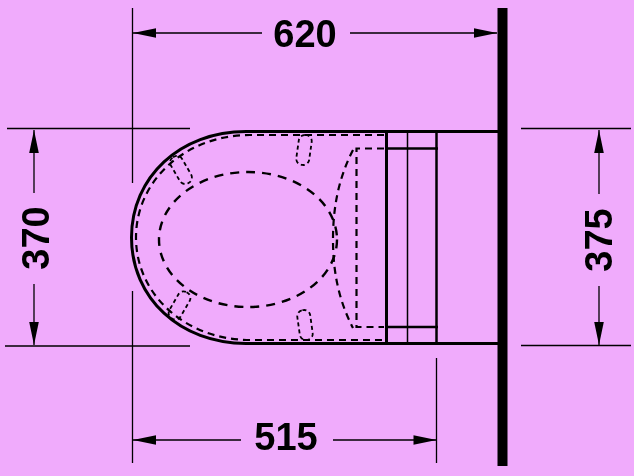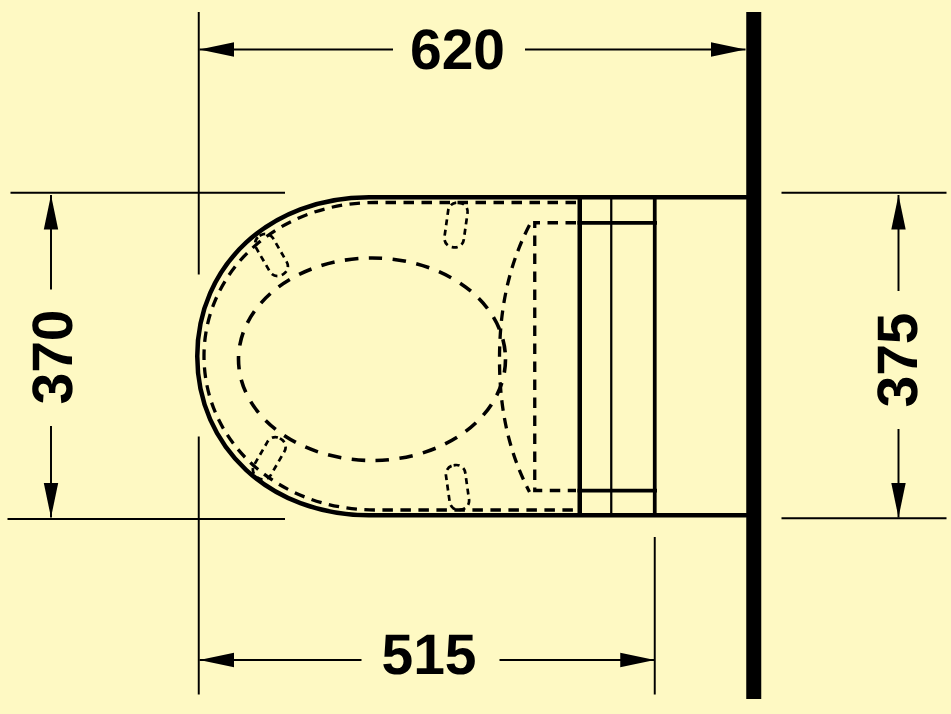--- a/index.html
+++ b/index.html
@@ -4,21 +4,21 @@
 <style>
   html, body {
     margin: 0;
     padding: 0;
     background: #ffffff;
   }
   .canvas {
     position: relative;
     width: 634px;
     height: 476px;
-    background: #fef9c3;
+    background: #f0abfc;
     overflow: hidden;
   }
   svg { display: block; }
   .dim-text {
     font-family: "Liberation Sans", sans-serif;
     font-size: 38px;
     font-weight: bold;
     fill: #000000;
   }
   .solid-outline { fill: none; stroke: #000; stroke-width: 3; stroke-linecap: round; }

